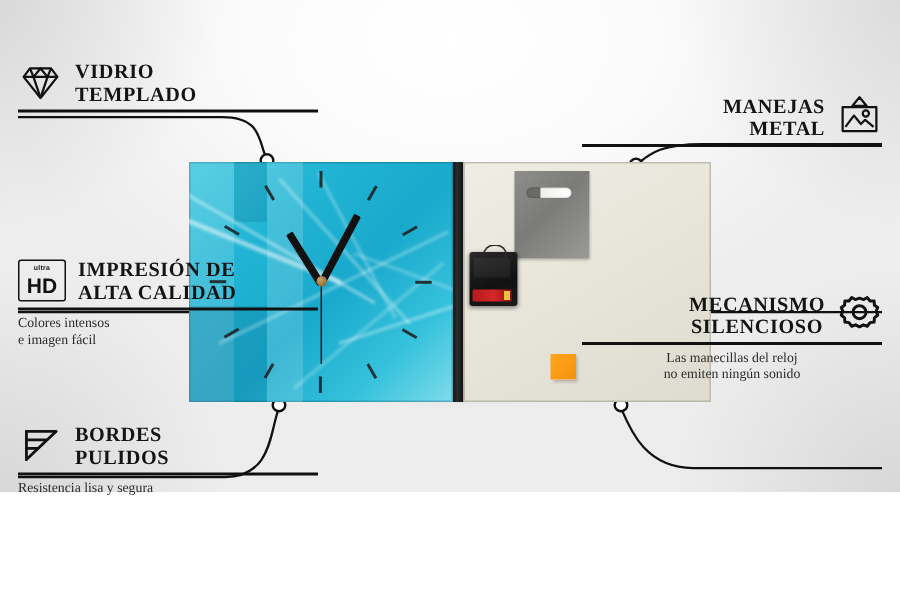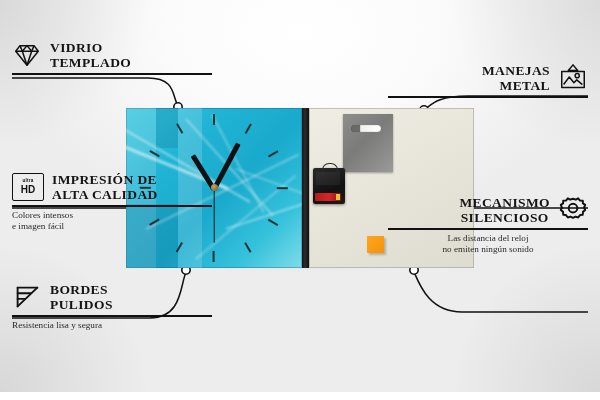--- a/index.html
+++ b/index.html
@@ -2,21 +2,21 @@
 <html><head>
 <meta charset="utf-8">
 <style>
   html,body{margin:0;padding:0;}
   body{
     width:600px;height:400px;overflow:hidden;
     font-family:"Liberation Serif", serif;
     background:#ffffff;
   }
   #stage{
-    position:relative;width:600px;height:392px;
+    position:relative;width:600px;height:328px;
     background:
       radial-gradient(ellipse 300px 200px at 50% 8%, #ffffff 0%, #fbfbfb 45%, #f2f2f2 78%, #ededed 100%),
       linear-gradient(180deg,#fdfdfd 0%,#f4f4f4 55%,#ececec 100%);
   }
   .corner-shade{position:absolute;width:150px;height:150px;pointer-events:none;}
   .cs-tl{left:0;top:0;background:radial-gradient(circle at 0% 0%, rgba(170,170,170,.30), rgba(200,200,200,0) 70%);}
   .cs-tr{right:0;top:0;background:radial-gradient(circle at 100% 0%, rgba(170,170,170,.26), rgba(200,200,200,0) 70%);}
   .cs-bl{left:0;bottom:0;background:radial-gradient(circle at 0% 100%, rgba(165,165,165,.30), rgba(200,200,200,0) 70%);}
   .cs-br{right:0;bottom:0;background:radial-gradient(circle at 100% 100%, rgba(165,165,165,.30), rgba(200,200,200,0) 70%);}
 
@@ -39,21 +39,21 @@
   }
   .ico{flex:0 0 auto;width:30px;height:30px;display:block;}
 
   
   .hdbox{
     width:30px;height:26px;border:1.6px solid #111;border-radius:2px;
     display:flex;flex-direction:column;align-items:center;justify-content:center;
     line-height:1;
   }
   .hdbox .u{font-size:4.6px;font-weight:bold;letter-spacing:.2px;color:#111;font-family:"Liberation Sans",sans-serif;}
-  .hdbox .h{font-size:10px;font-weight:bold;color:#111;font-family:"Liberation Sans",sans-serif;margin-top:.5px;}
+  .hdbox .h{font-size:14px;font-weight:bold;color:#111;font-family:"Liberation Sans",sans-serif;margin-top:.5px;}
 
   
   #product{position:absolute;left:126px;top:108px;width:348px;height:160px;}
   #prod-shadow{
     position:absolute;left:118px;top:258px;width:372px;height:26px;
     background:radial-gradient(ellipse 50% 50% at 50% 0%, rgba(90,90,90,.35), rgba(120,120,120,0) 72%);
     filter:blur(3px);
   }
   .panel{position:absolute;top:0;height:160px;}
   #front{left:0;width:176px;overflow:hidden;
@@ -252,18 +252,18 @@
       <svg class="ico" viewBox="0 0 32 32">
         <g fill="none" stroke="#111" stroke-width="2.1" stroke-linejoin="round">
           <path d="M16,4 L19,5 L21.5,3.6 L23.5,6 L26.4,6 L26.6,9 L29,10.6 L27.8,13.4 L29,16 L26.6,18
                    L26.4,21 L23.5,21.4 L21.5,24 L18.8,23 L16,24.4 L13.2,23 L10.5,24 L8.5,21.4
                    L5.6,21 L5.4,18 L3,16 L4.2,13.4 L3,10.6 L5.4,9 L5.6,6 L8.5,6 L10.5,3.6 L13,5 Z"></path>
           <circle cx="16" cy="14" r="4.6"></circle>
         </g>
       </svg>
     </div>
     <div class="rule"></div>
-    <div class="feat-sub">Las distancia del reloj
+    <div class="feat-sub">Las manecillas del reloj
 no emiten ningún sonido</div>
   </div>
 
 
 </div>
 
 </body></html>

